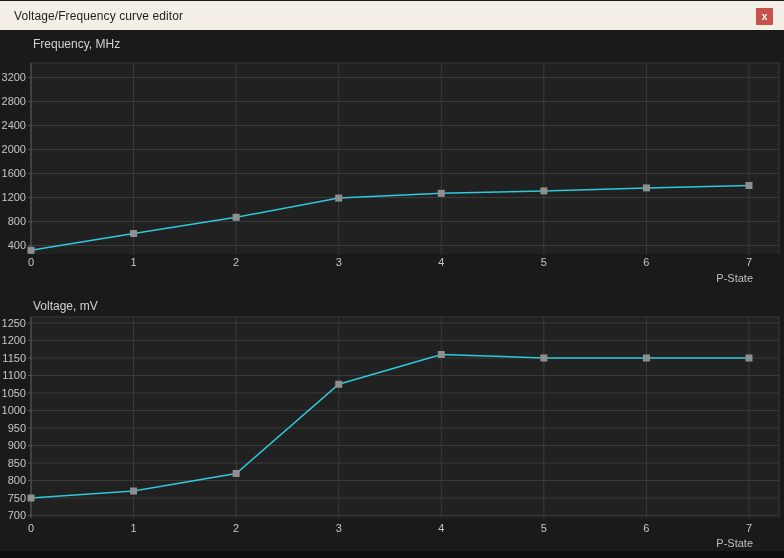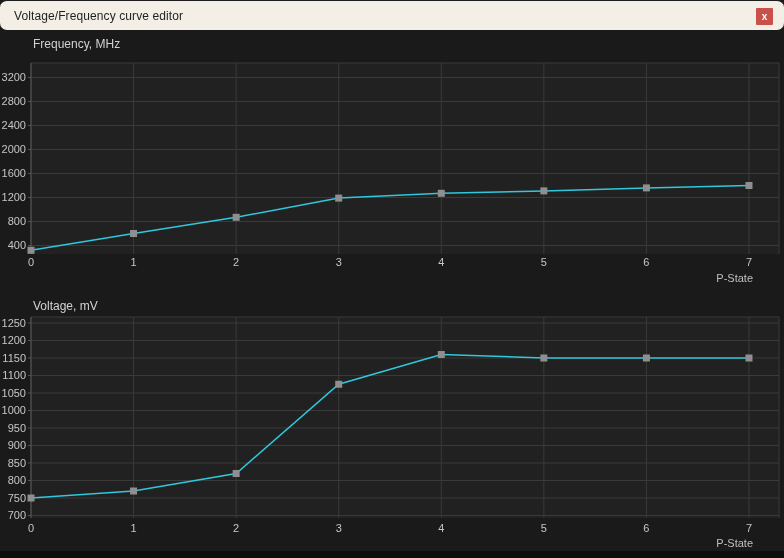--- a/index.html
+++ b/index.html
@@ -40,21 +40,21 @@
     position:absolute;left:0;right:0;bottom:0;height:7px;
     background:#0e0e0e;
     z-index:2;
   }
 </style>
 </head>
 <body>
 
 <div class="window" style="background: rgb(26, 26, 26);">
 
-  <div class="titlebar" style="background: rgb(243, 239, 231); color: rgb(31, 31, 31); border-radius: 7px;">
+  <div class="titlebar" style="background: rgb(243, 239, 231); color: rgb(31, 31, 31);">
     <span class="titlebar-text">Voltage/Frequency curve editor</span>
     <button class="close-btn" style="background: rgb(201, 81, 76);">x</button>
   </div>
 
   <svg class="chart-svg" width="784" height="558" viewBox="0 0 784 558">
       <g>
         <rect x="31" y="63" width="748" height="191" fill="#212121"></rect>
         <line x1="31" y1="245.5" x2="779" y2="245.5" stroke="#3a3a3a" stroke-width="1"></line>
         <line x1="28" y1="245.5" x2="31" y2="245.5" stroke="#565656" stroke-width="1"></line>
         <text x="26" y="249" text-anchor="end" fill="#c6c6c6" font-size="11px" font-family="Liberation Sans, sans-serif">400</text>

